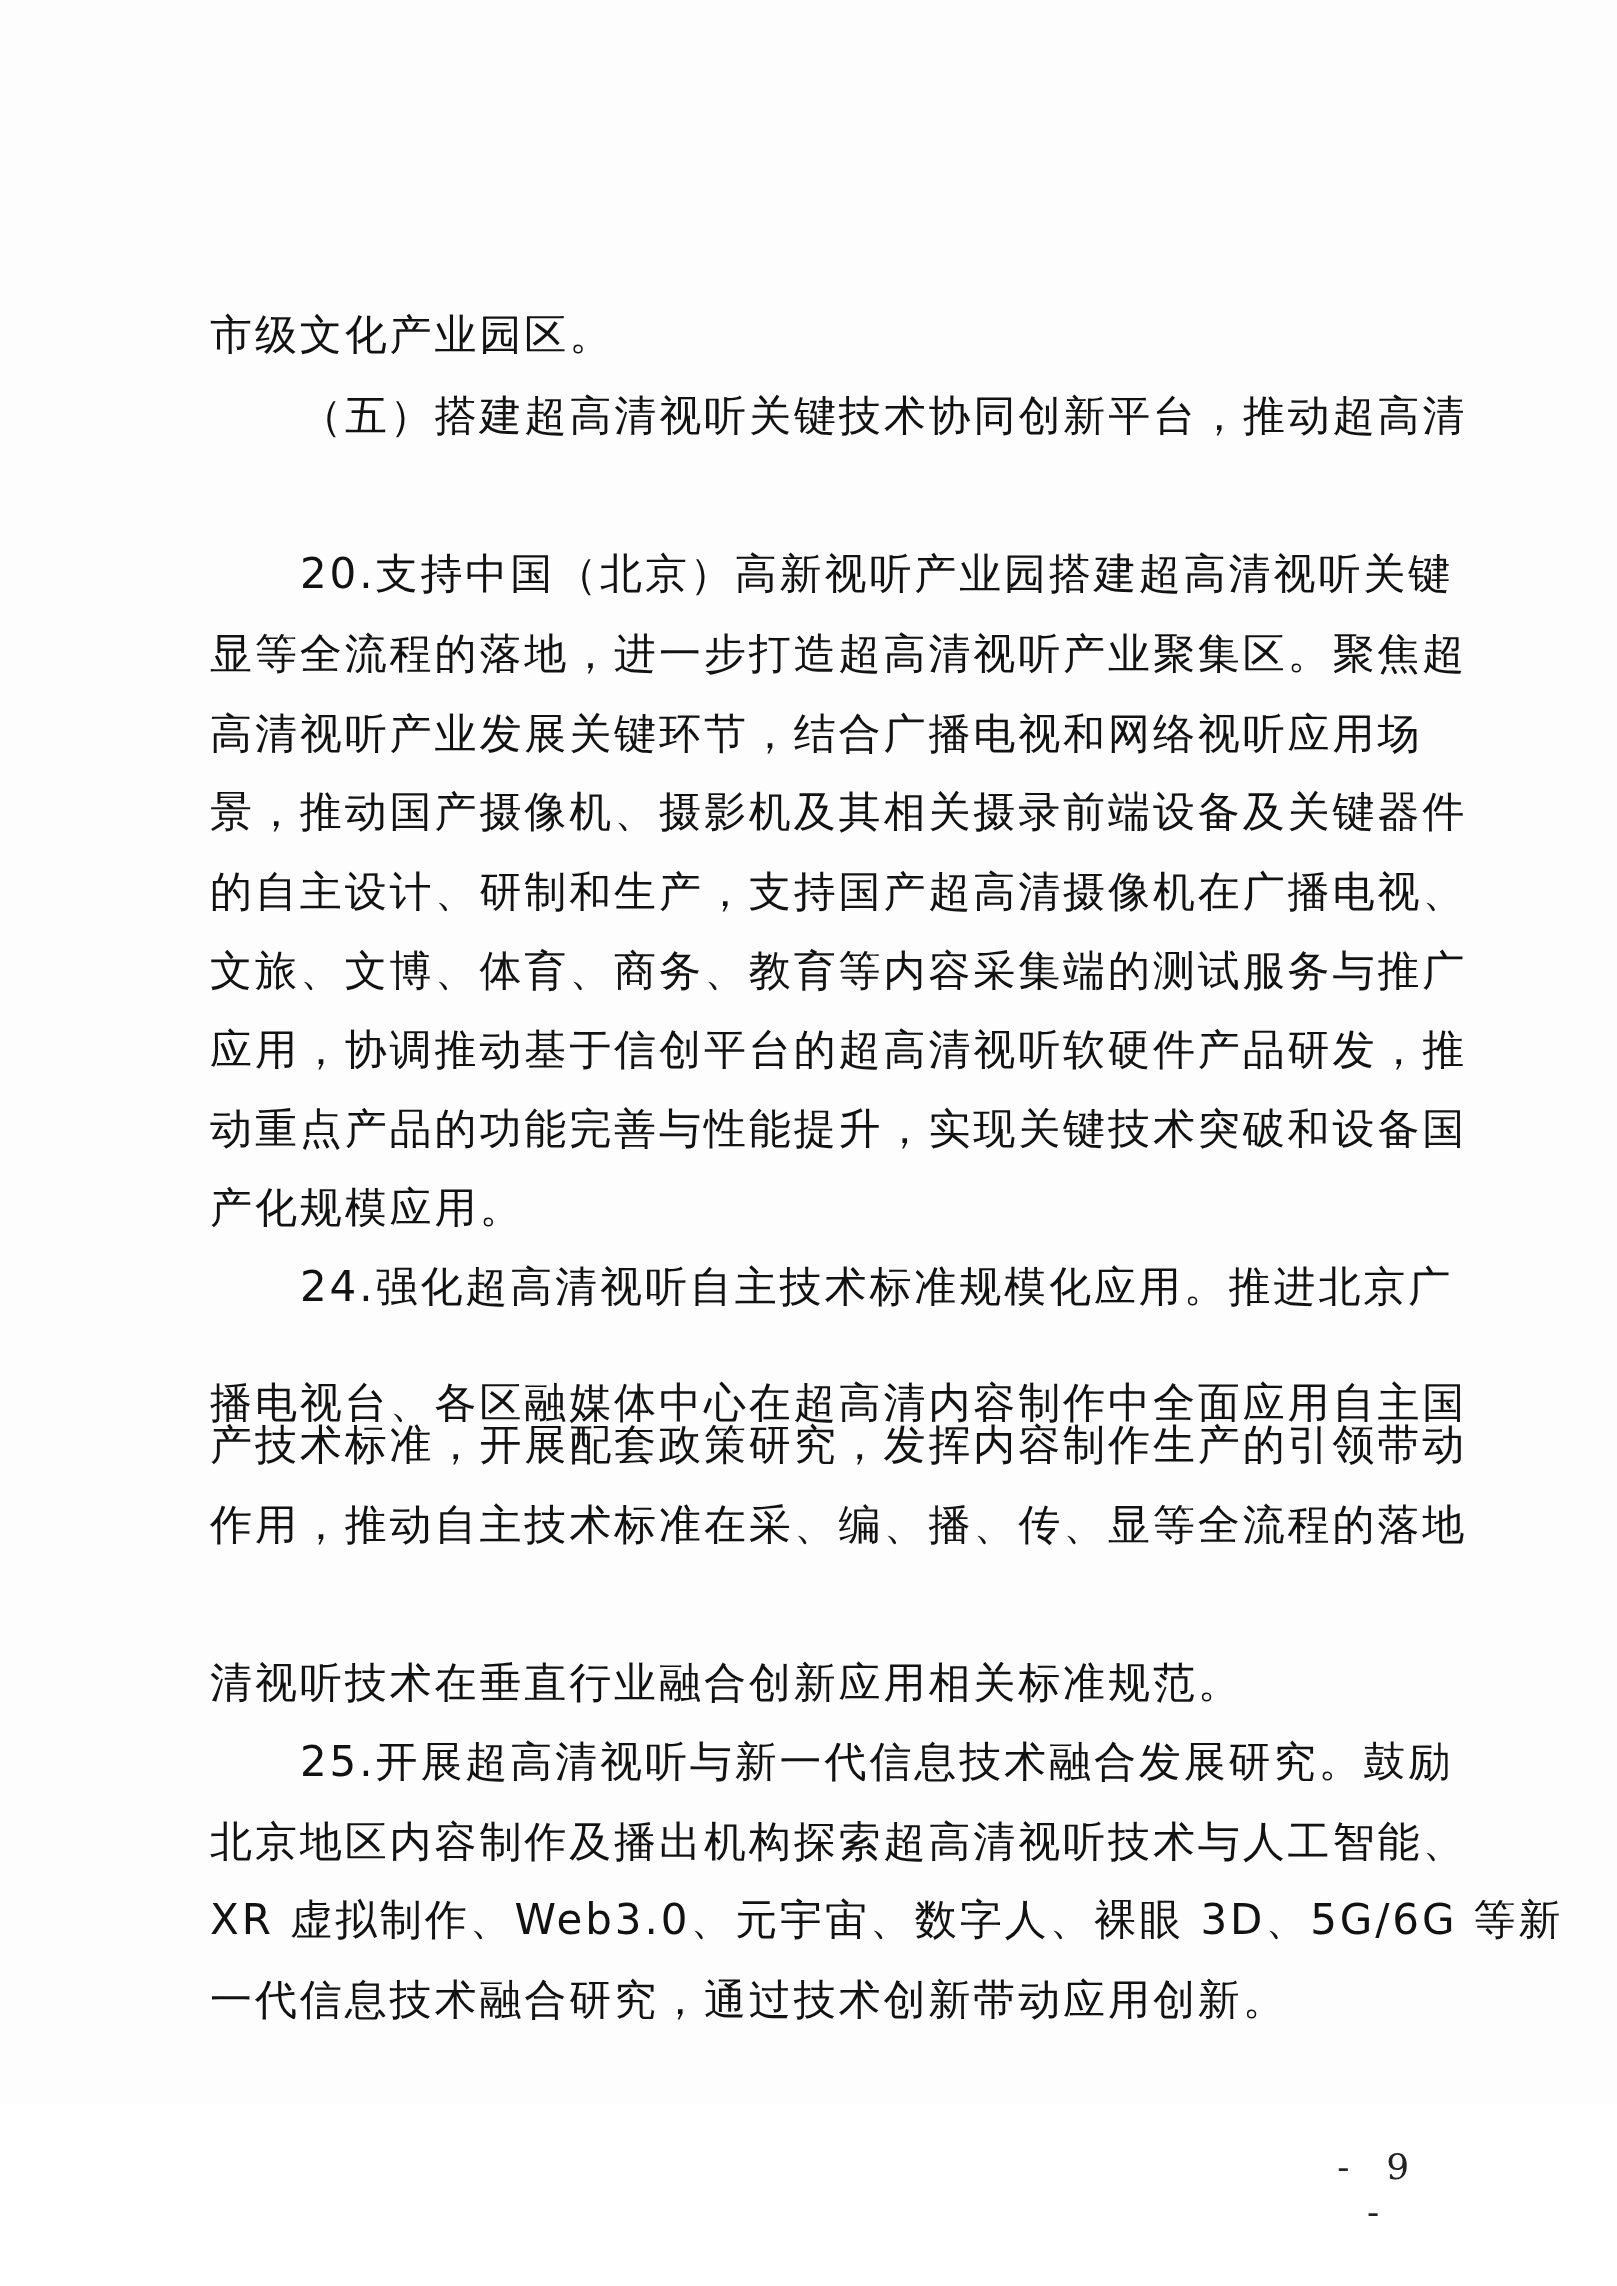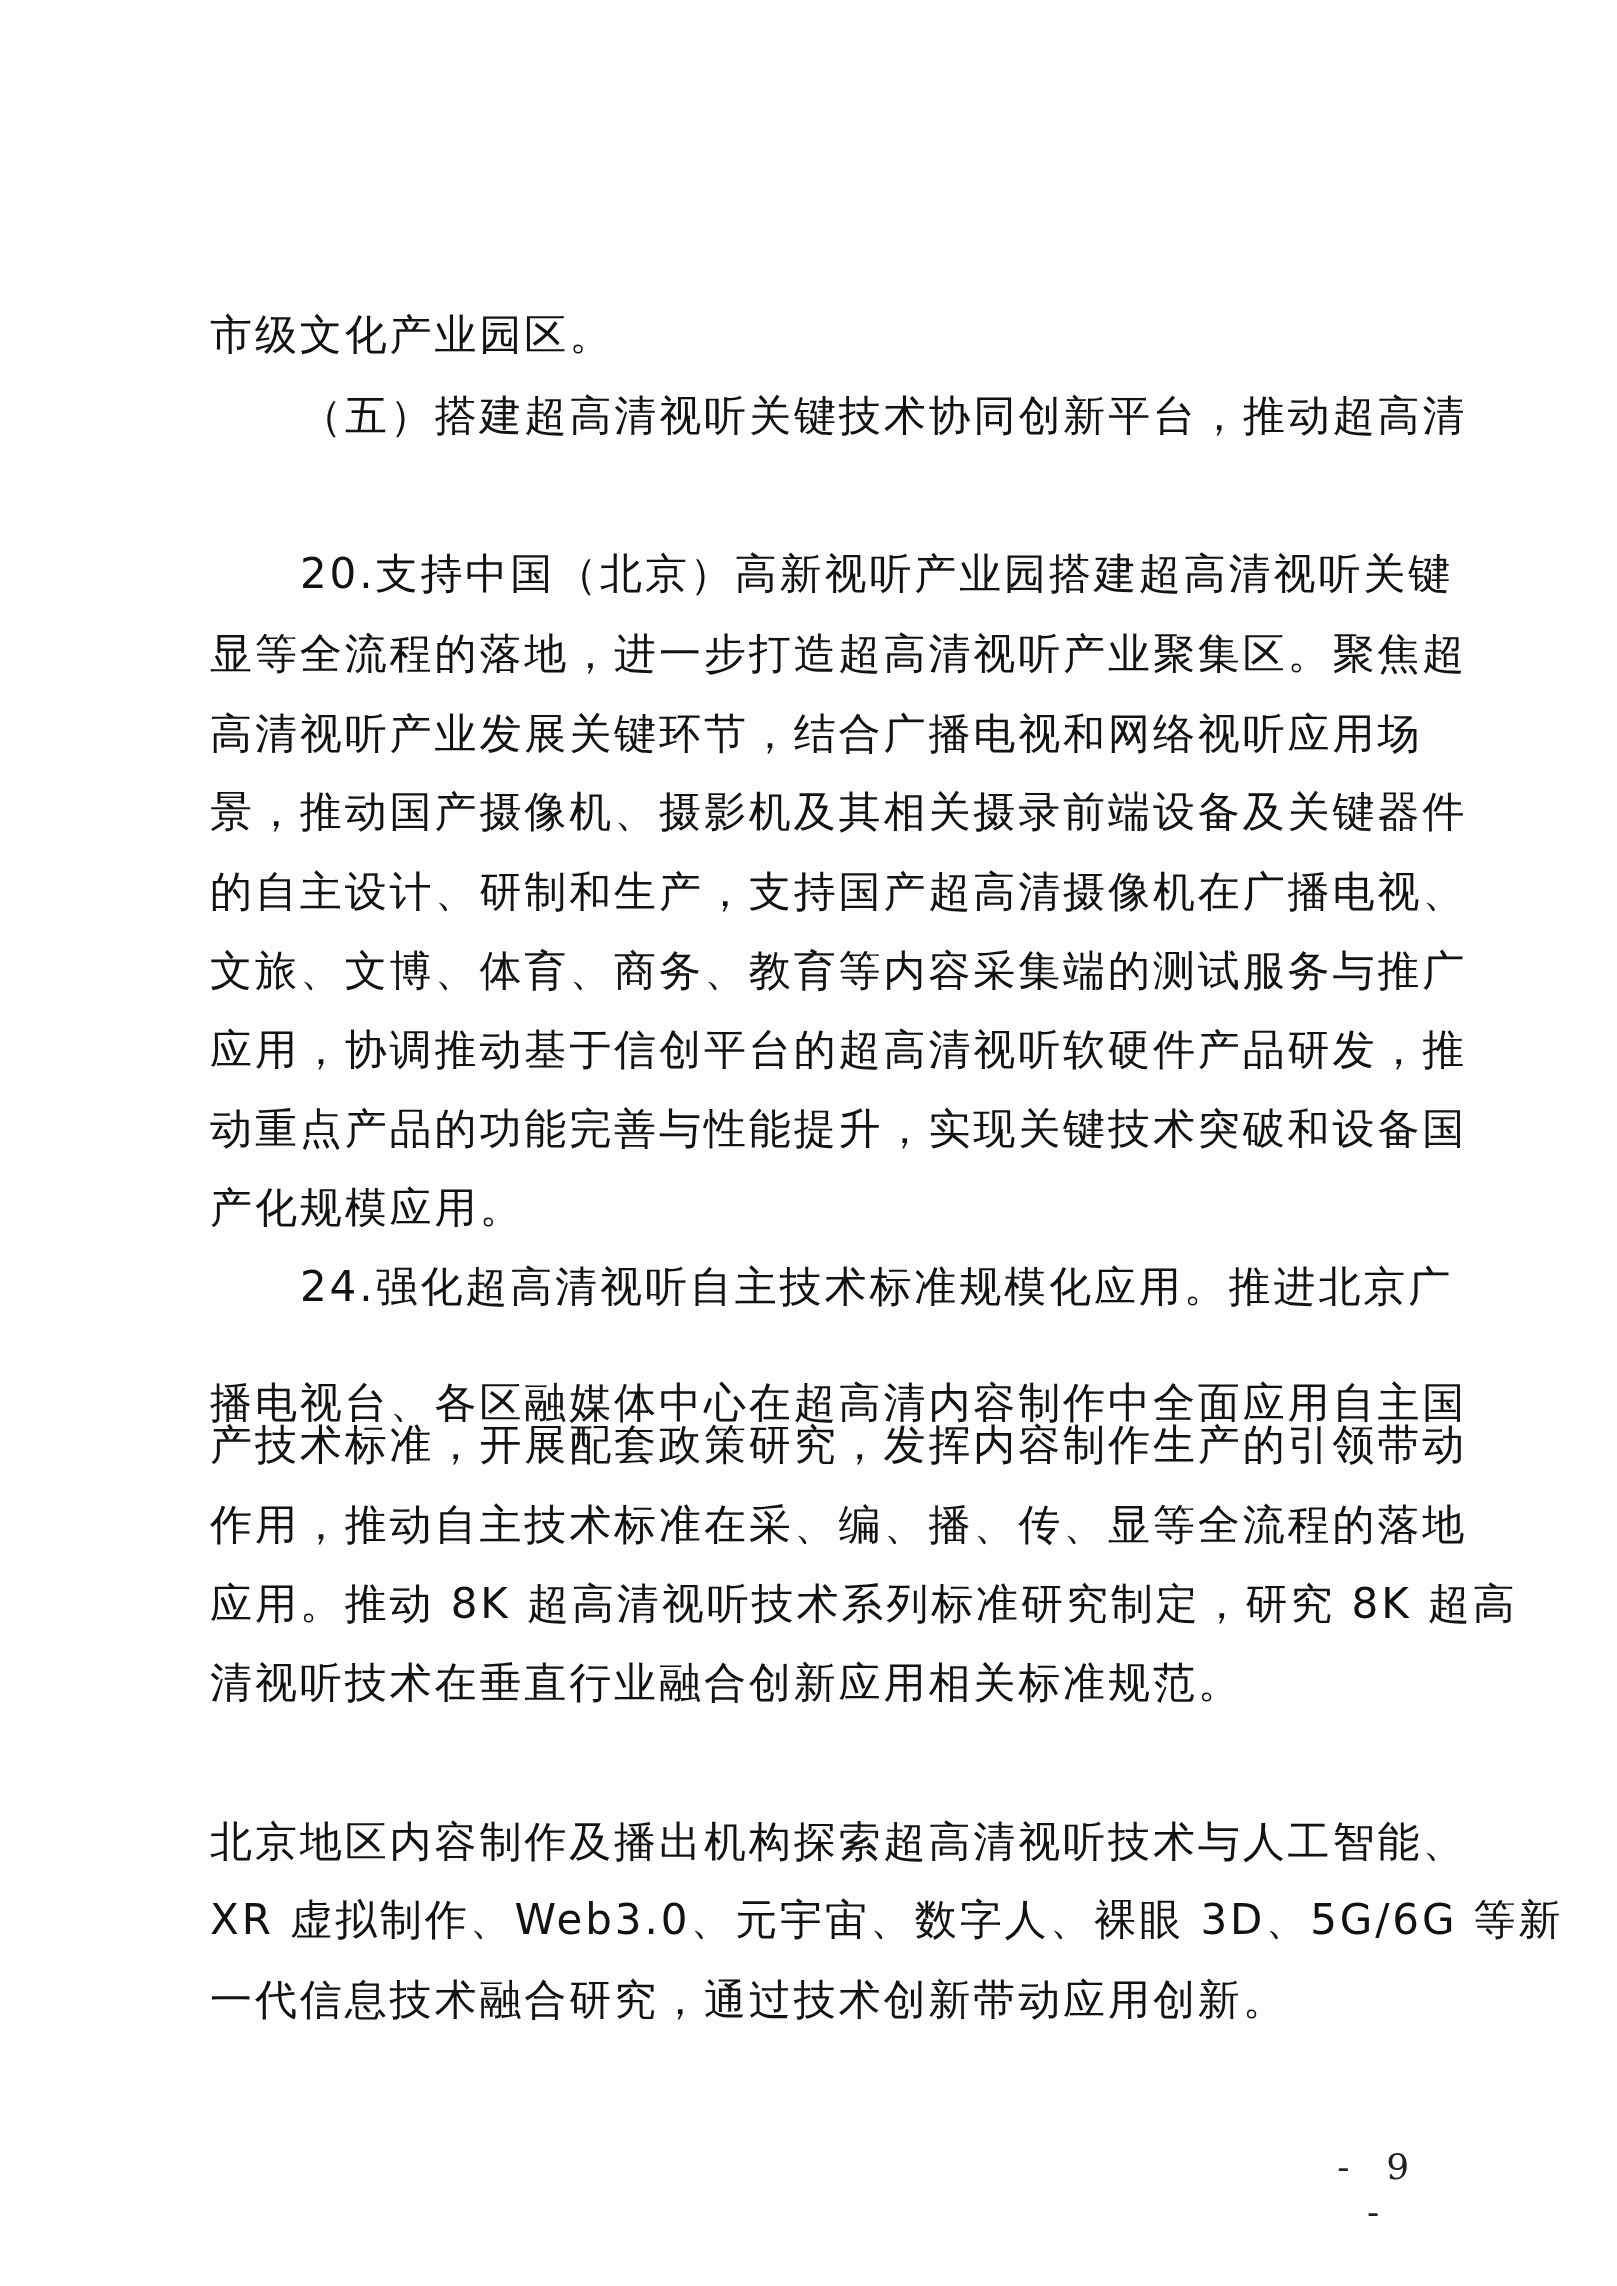--- a/index.html
+++ b/index.html
@@ -72,22 +72,22 @@
   <div class="line justify" style="top:865px;">的自主设计、研制和生产，支持国产超高清摄像机在广播电视、</div>
   <div class="line justify" style="top:944px;">文旅、文博、体育、商务、教育等内容采集端的测试服务与推广</div>
   <div class="line justify" style="top:1023px;">应用，协调推动基于信创平台的超高清视听软硬件产品研发，推</div>
   <div class="line justify" style="top:1102px;">动重点产品的功能完善与性能提升，实现关键技术突破和设备国</div>
   <div class="line" style="top:1181px;">产化规模应用。</div>
 
   <div class="line indent justify" style="top:1260px;">24.强化超高清视听自主技术标准规模化应用。推进北京广</div>
   <div class="line justify" style="top:1376px;">播电视台、各区融媒体中心在超高清内容制作中全面应用自主国</div>
   <div class="line justify" style="top:1418px;">产技术标准，开展配套政策研究，发挥内容制作生产的引领带动</div>
   <div class="line justify" style="top:1498px;">作用，推动自主技术标准在采、编、播、传、显等全流程的落地</div>
-  <div class="line justify" style="top:1577px;">应用。推动 8K 超高清视听技术系列标准研究制定，研究 8K 超高</div>
   <div class="line" style="top:1656px;">清视听技术在垂直行业融合创新应用相关标准规范。</div>
 
+  <div class="line indent justify" style="top:1735px;">25.开展超高清视听与新一代信息技术融合发展研究。鼓励</div>
   <div class="line justify" style="top:1815px;">北京地区内容制作及播出机构探索超高清视听技术与人工智能、</div>
   <div class="line justify" style="top:1893px;">XR 虚拟制作、Web3.0、元宇宙、数字人、裸眼 3D、5G/6G 等新</div>
   <div class="line" style="top:1973px;">一代信息技术融合研究，通过技术创新带动应用创新。</div>
 
   <div class="page-number">- 9 -</div>
 </div>
 
 
 </body></html>

